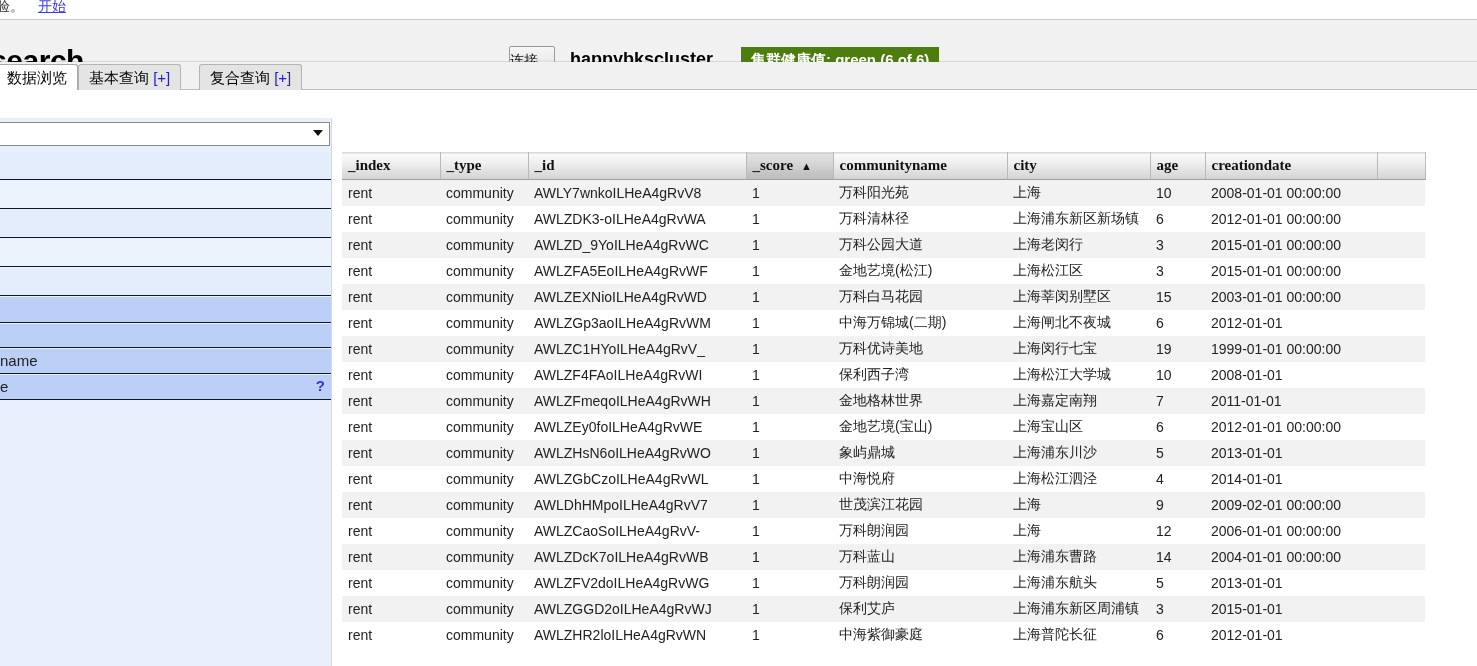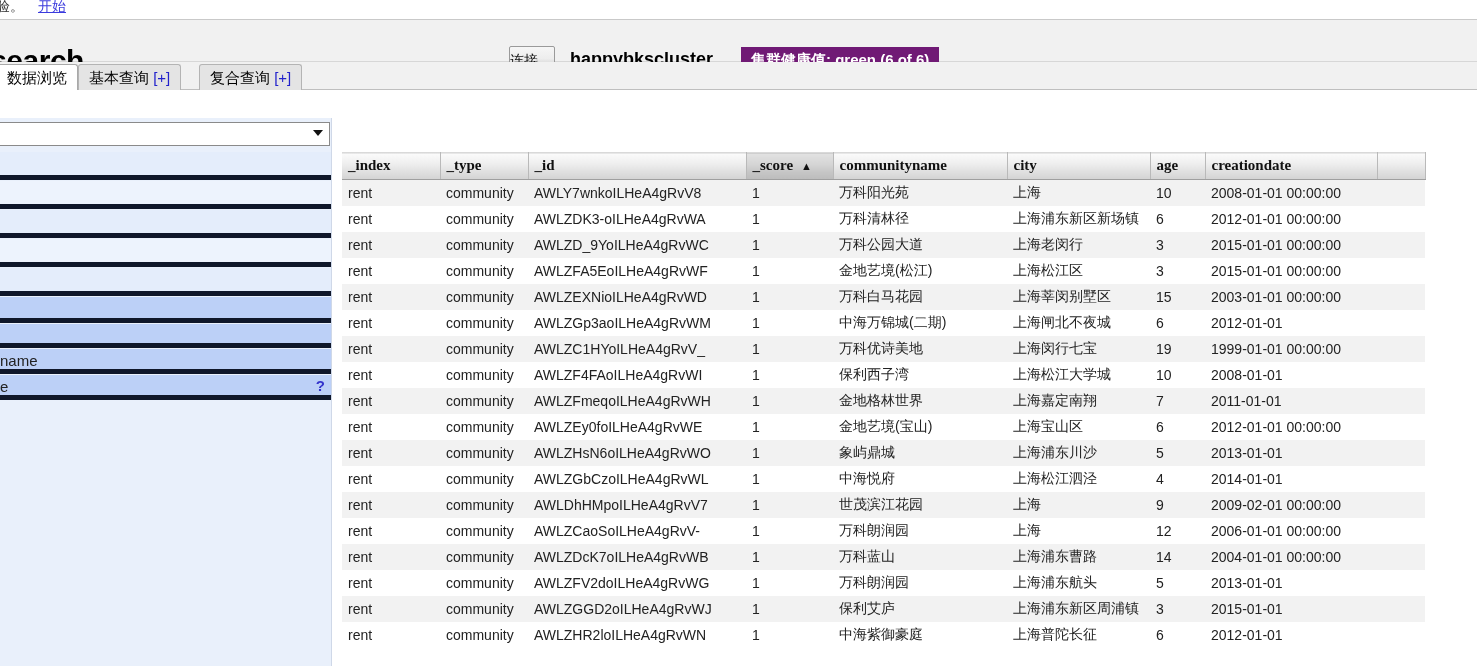--- a/index.html
+++ b/index.html
@@ -69,21 +69,21 @@
   }
   .cluster-name {
     position: absolute; left: 570px; top: 29px;
     font-size: 18px; font-weight: bold; color: #000;
     white-space: nowrap;
   }
   .health-badge {
     position: absolute; left: 741px; top: 27px;
     height: 25px; line-height: 25px;
     padding: 0 10px;
-    background: #701a75;
+    background: #4d7c0f;
     color: #ffffff;
     font-size: 15px; font-weight: bold;
     white-space: nowrap;
   }
 
   
   .tabs {
     position: absolute; left: 0; top: 62px; width: 1477px; height: 28px;
     background: #f1f1f1;
     border-bottom: 1px solid #bfbfbf;
@@ -130,21 +130,21 @@
   }
   .sidebar-select .arrow {
     position: absolute; right: 6px; top: 7px;
     width: 0; height: 0;
     border-left: 5px solid transparent;
     border-right: 5px solid transparent;
     border-top: 6px solid #111;
   }
   .sb-row {
     position: absolute; left: 0; width: 332px;
-    border-bottom: 5px solid #0f172a;
+    border-bottom: 1px solid #0f172a;
   }
   .sb-row.pale   { background: #e4edfb; }
   .sb-row.paler  { background: #edf3fd; }
   .sb-row.strong { background: #bcd0f7; }
   .sb-row .txt {
     position: absolute; left: 0; top: 3px;
     font-size: 15px; color: #222;
     white-space: nowrap;
   }
   .sb-row .qmark {

